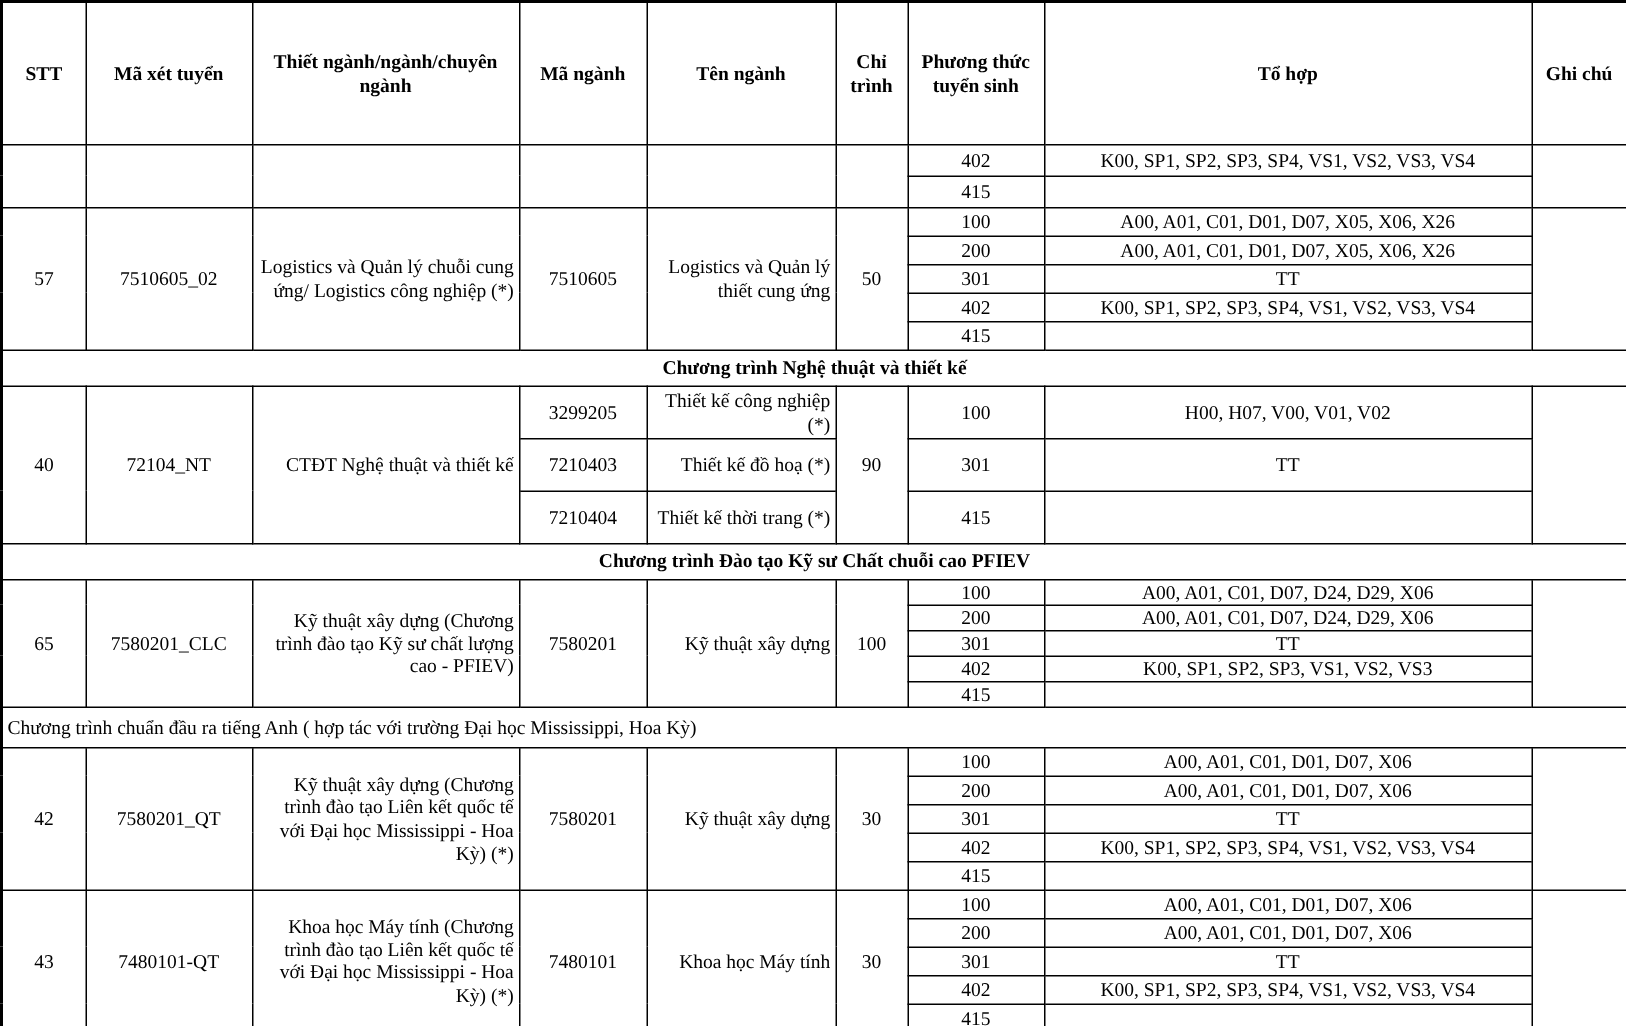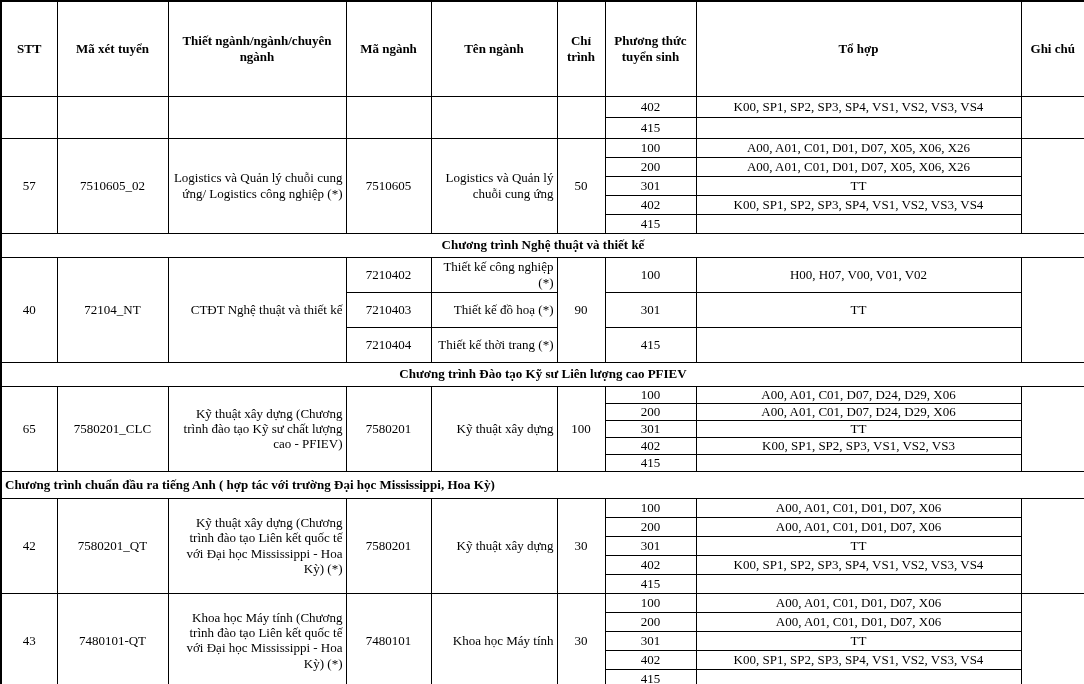--- a/index.html
+++ b/index.html
@@ -40,21 +40,21 @@
   tr.h35 { height: 35px; }
   tr.hsec  { height: 24px; }
   tr.hsec3 { height: 27px; }
   td.sec {
     font-weight: bold;
     font-size: 14px;
     text-align: center;
     padding-left: 6px;
   }
   td.sec3 {
-    font-weight: bold;
+    font-weight: normal;
     font-size: 16.5px;
     text-align: left;
     padding-left: 6px;
   }
 </style>
 </head>
 <body>
 
 <div class="page">
 <table class="adm">
@@ -97,21 +97,21 @@
   <tr class="h21">
     <td class="c dt">415</td>
     <td class="c dt"></td>
   </tr>
 
   <tr class="h19">
     <td rowspan="5" class="c">57</td>
     <td rowspan="5" class="c">7510605_02</td>
     <td rowspan="5" class="l">Logistics và Quản lý chuỗi cung ứng/ Logistics công nghiệp (*)</td>
     <td rowspan="5" class="c">7510605</td>
-    <td rowspan="5" class="l">Logistics và Quản lý chuỗi cung ứng</td>
+    <td rowspan="5" class="l">Logistics và Quản lý thiết cung ứng</td>
     <td rowspan="5" class="c">50</td>
     <td class="c db">100</td>
     <td class="c db">A00, A01, C01, D01, D07, X05, X06, X26</td>
     <td rowspan="5"></td>
   </tr>
   <tr class="h19">
     <td class="c dt db">200</td>
     <td class="c dt db">A00, A01, C01, D01, D07, X05, X06, X26</td>
   </tr>
   <tr class="h19">
@@ -128,42 +128,42 @@
   </tr>
 
   <tr class="hsec">
     <td colspan="9" class="sec">Chương trình Nghệ thuật và thiết kế</td>
   </tr>
 
   <tr class="h35">
     <td rowspan="3" class="c">40</td>
     <td rowspan="3" class="c">72104_NT</td>
     <td rowspan="3" class="l">CTĐT Nghệ thuật và thiết kế</td>
-    <td class="c db">7210402</td>
+    <td class="c db">3299205</td>
     <td class="l db">Thiết kế công nghiệp (*)</td>
     <td rowspan="3" class="c">90</td>
     <td class="c db">100</td>
     <td class="c db">H00, H07, V00, V01, V02</td>
     <td rowspan="3"></td>
   </tr>
   <tr class="h35">
     <td class="c dt db">7210403</td>
     <td class="l dt db">Thiết kế đồ hoạ (*)</td>
     <td class="c dt db">301</td>
     <td class="c dt db">TT</td>
   </tr>
   <tr class="h35">
     <td class="c dt">7210404</td>
     <td class="l dt">Thiết kế thời trang (*)</td>
     <td class="c dt">415</td>
     <td class="c dt"></td>
   </tr>
 
   <tr class="hsec">
-    <td colspan="9" class="sec">Chương trình Đào tạo Kỹ sư Liên lượng cao PFIEV</td>
+    <td colspan="9" class="sec">Chương trình Đào tạo Kỹ sư Chất chuỗi cao PFIEV</td>
   </tr>
 
   <tr class="h17">
     <td rowspan="5" class="c">65</td>
     <td rowspan="5" class="c">7580201_CLC</td>
     <td rowspan="5" class="l">Kỹ thuật xây dựng (Chương trình đào tạo Kỹ sư chất lượng cao - PFIEV)</td>
     <td rowspan="5" class="c">7580201</td>
     <td rowspan="5" class="l">Kỹ thuật xây dựng</td>
     <td rowspan="5" class="c">100</td>
     <td class="c db">100</td>

